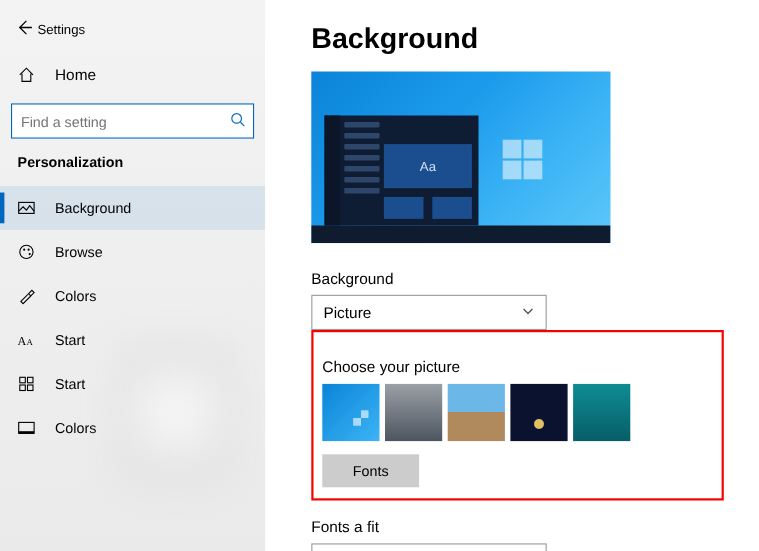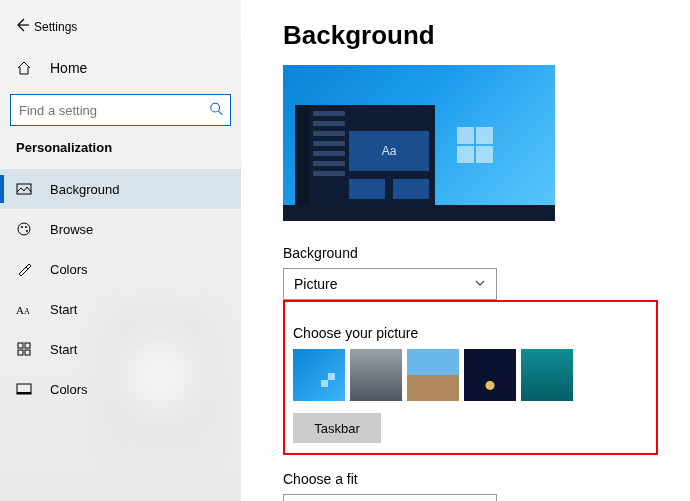--- a/index.html
+++ b/index.html
@@ -367,21 +367,21 @@
 
   <div class="highlight">
     <div class="sub-title">Choose your picture</div>
     <div class="thumbs">
       <div class="thumb t1"></div>
       <div class="thumb t2"></div>
       <div class="thumb t3"></div>
       <div class="thumb t4"></div>
       <div class="thumb t5"></div>
     </div>
-    <button class="browse">Taskbar</button>
-  </div>
-
-  <div class="sub-title">Choose a fit</div>
+    <button class="browse">Fonts</button>
+  </div>
+
+  <div class="sub-title">Fonts a fit</div>
   <div class="select" style="margin-bottom:0">
     
     
   </div>
 </div>
 
 </body></html>

